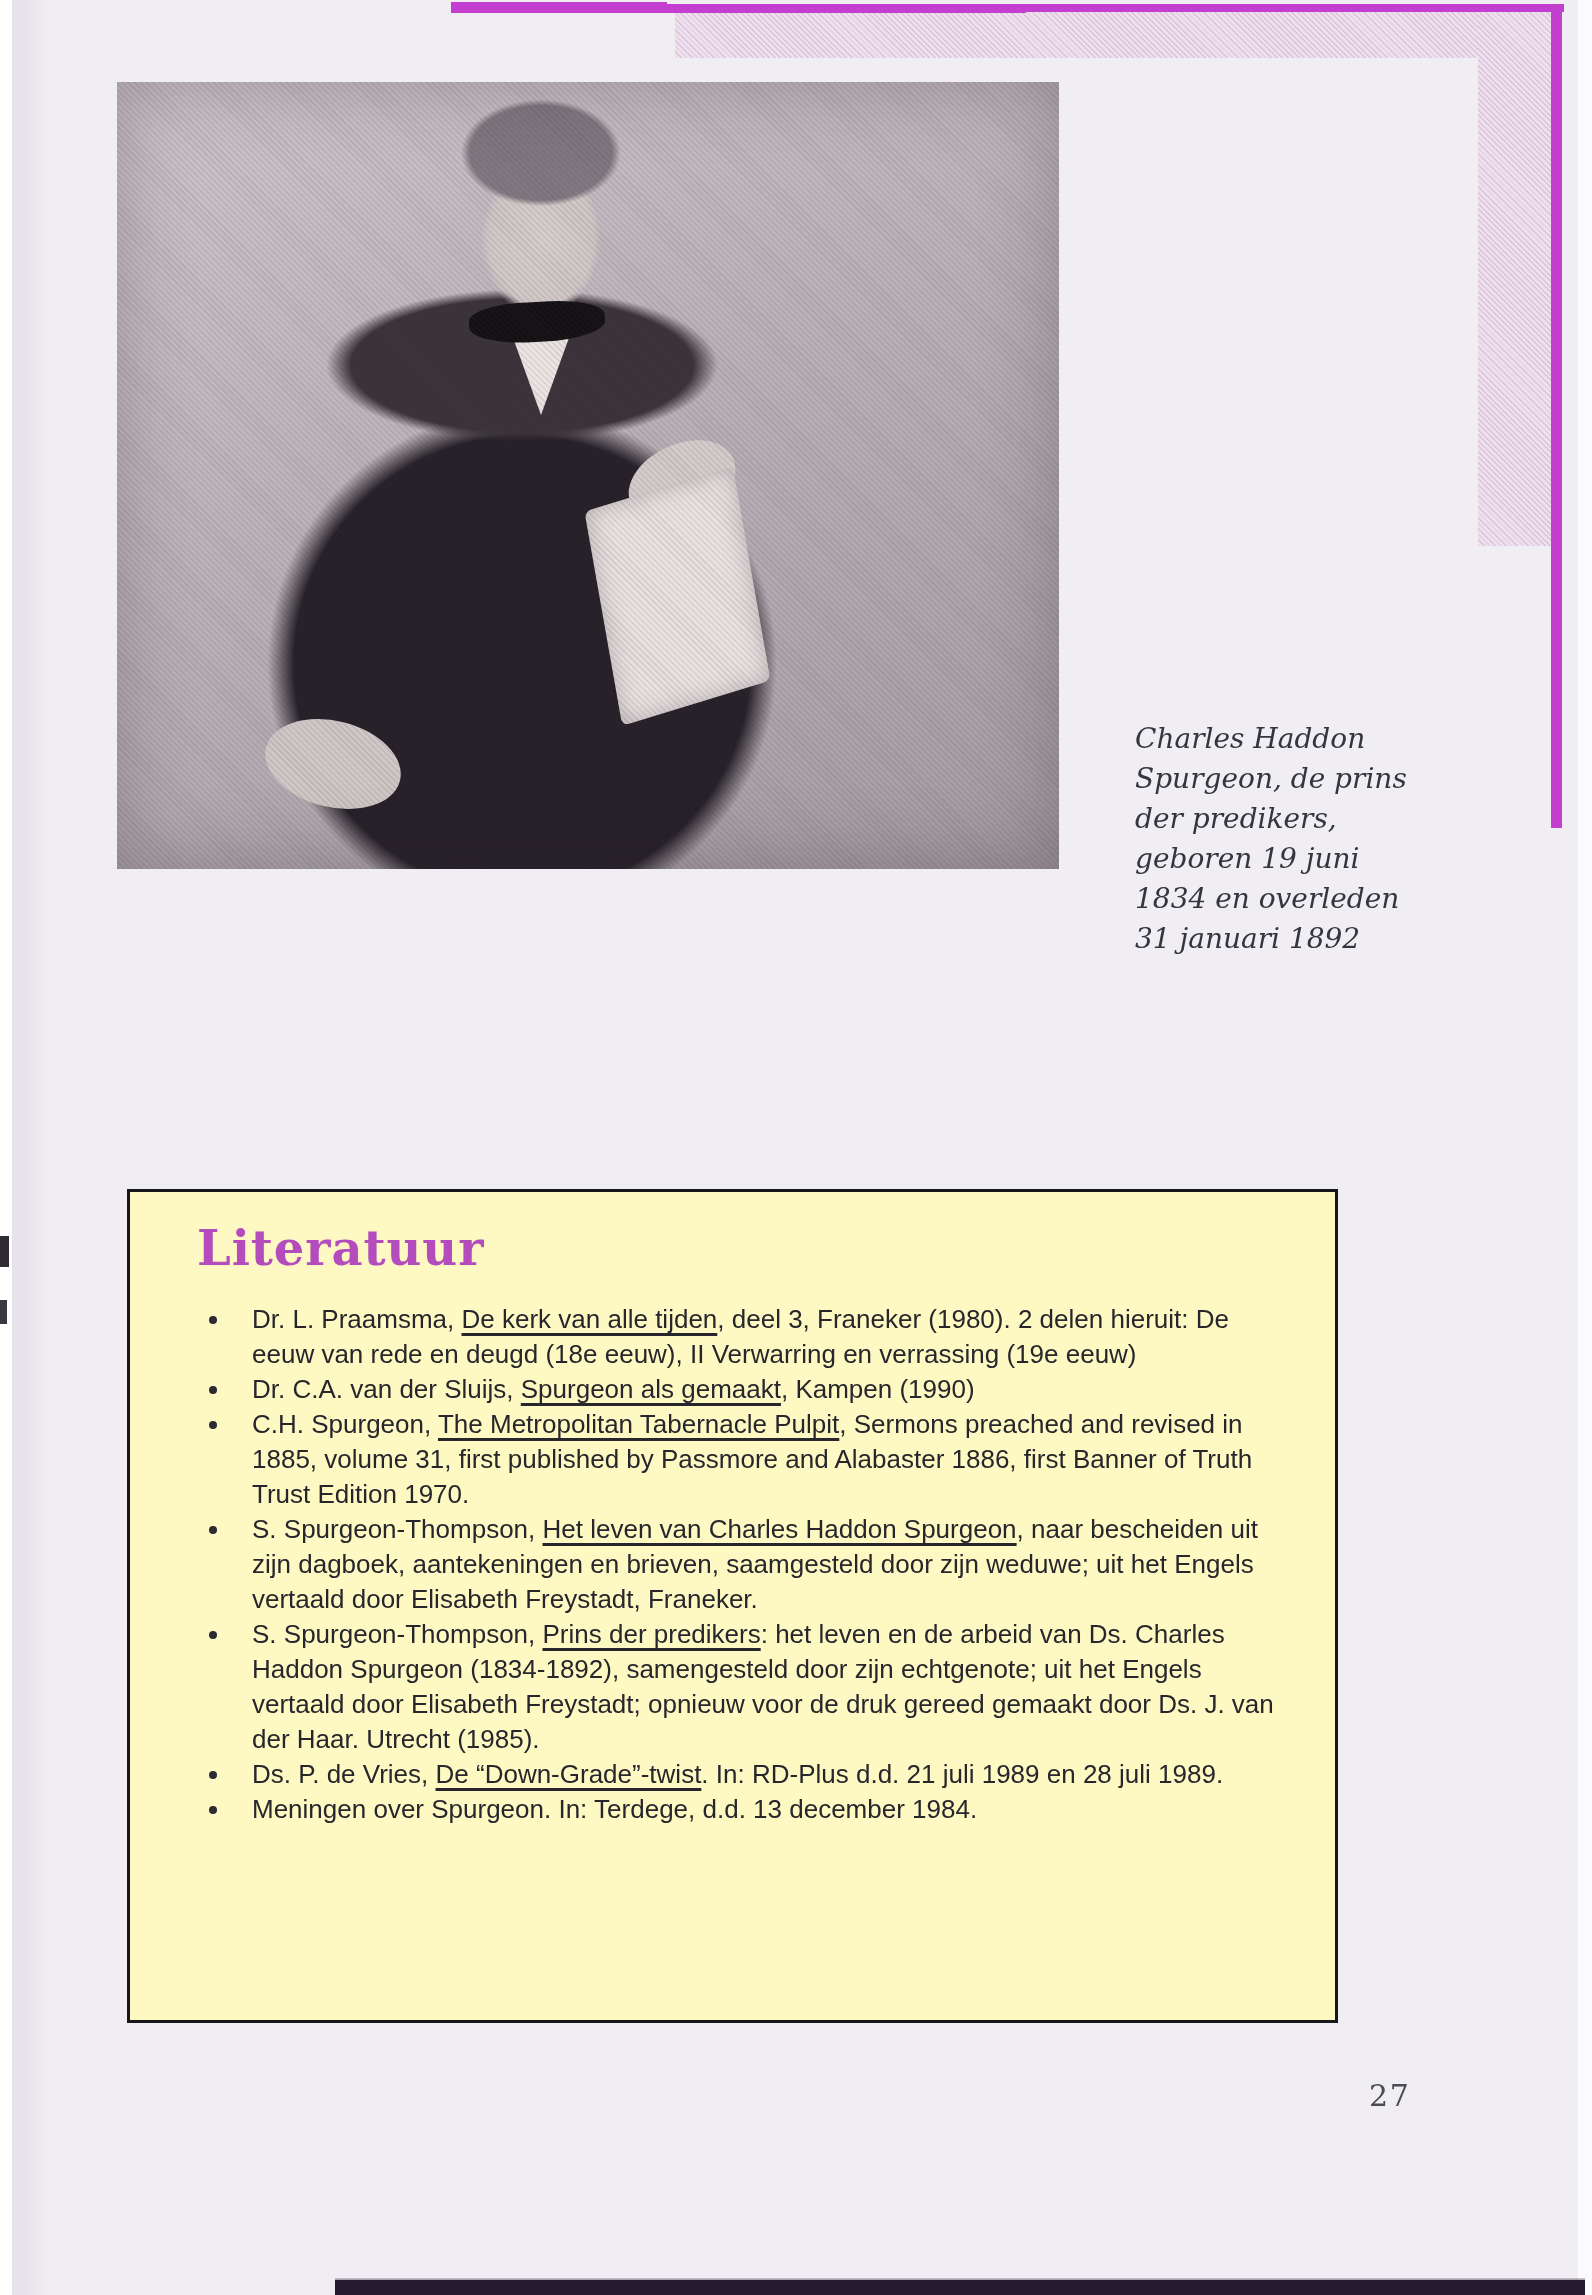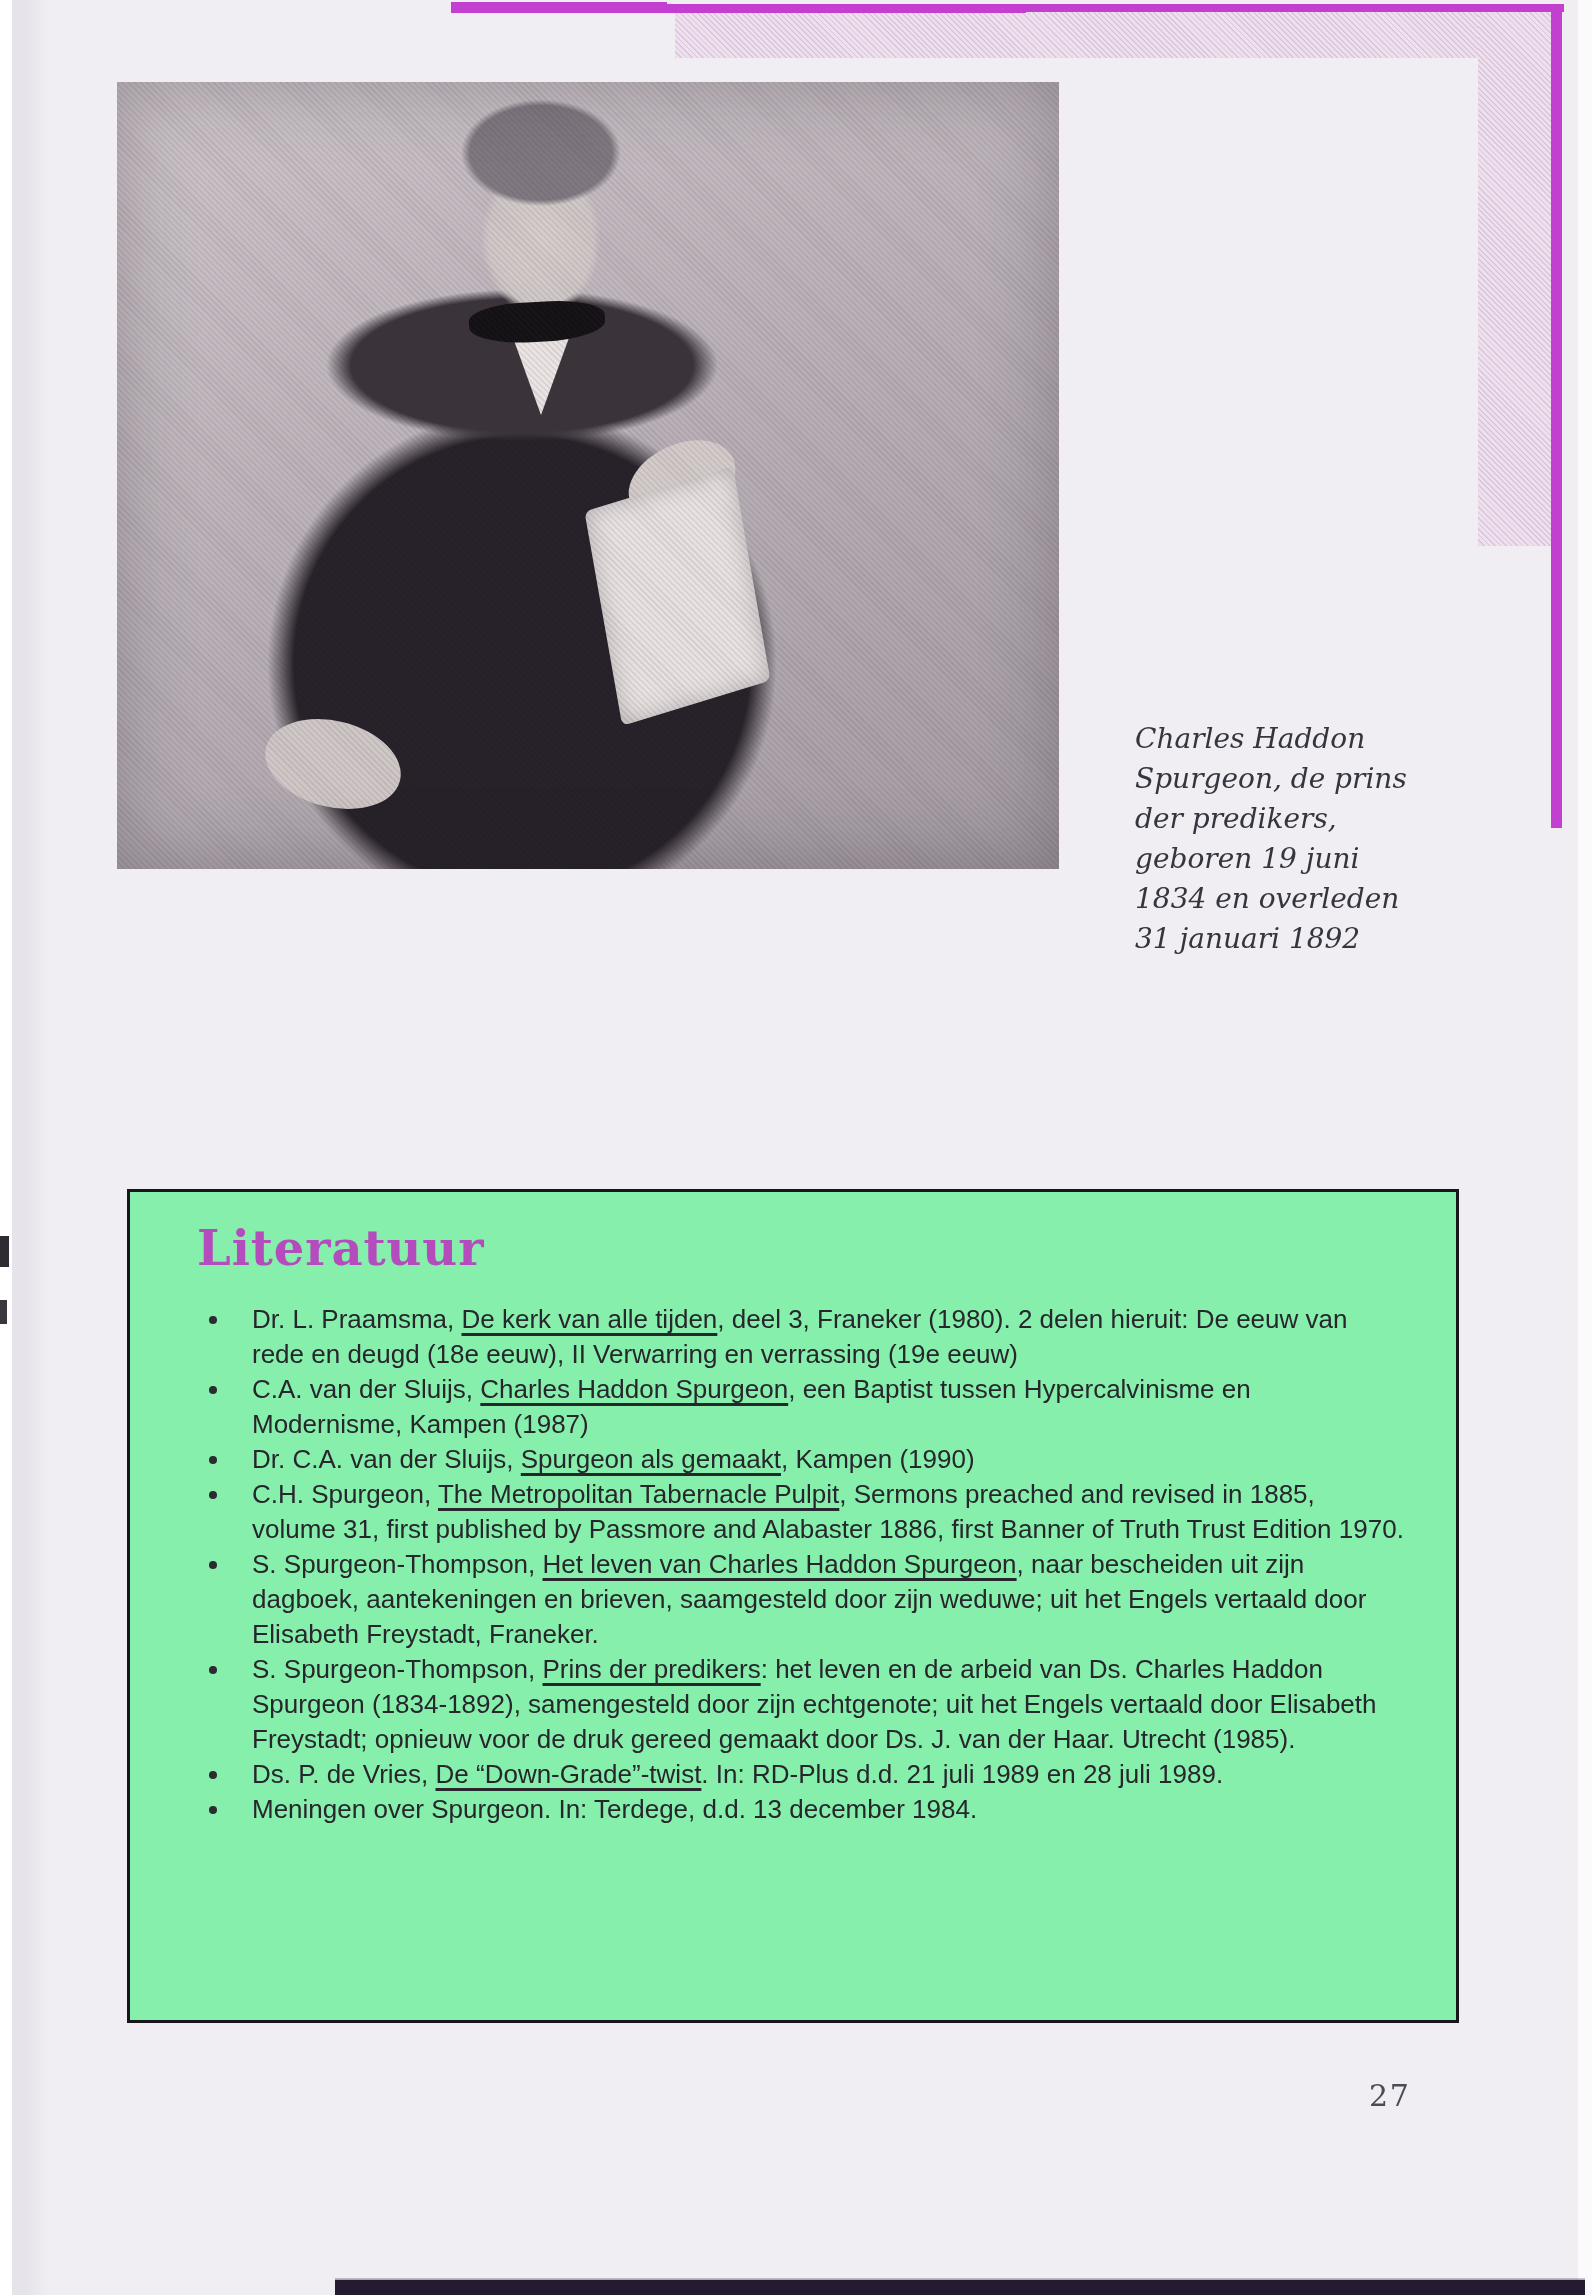--- a/index.html
+++ b/index.html
@@ -38,22 +38,22 @@
     border-radius:50%;transform:rotate(-24deg);}
   .ph-paper{position:absolute;left:483px;top:406px;width:155px;height:216px;background:#e7e1e0;
     transform:rotate(-17deg) skewX(-7deg);border-radius:7px;box-shadow:inset 0 0 22.4px rgba(90,80,90,0.35);}
   .ph-hand2{position:absolute;left:147px;top:639px;width:138px;height:86px;background:#cfc7c6;
     border-radius:50%;transform:rotate(14deg);}
   
   .caption{position:absolute;left:1135px;top:719px;width:362px;
     font-family:"DejaVu Serif","Liberation Serif",serif;font-style:italic;
     font-size:28px;line-height:40px;color:#35353f;}
   
-  .lit-box{position:absolute;left:127px;top:1189px;width:1332px;height:834px;
-    border:3.5px solid #17171a;background:#86efac;box-sizing:border-box;overflow:hidden;}
+  .lit-box{position:absolute;left:127px;top:1189px;width:1211px;height:834px;
+    border:3.5px solid #17171a;background:#fef9c3;box-sizing:border-box;overflow:hidden;}
   .lit-heading{margin:28px 0 0 67px;font-family:"DejaVu Serif","Liberation Serif",serif;
     font-weight:bold;font-size:48px;letter-spacing:0.9px;color:#b54cbe;}
   ul.lit-list{list-style:none;margin:26px 0 0 0;padding:0 52px 0 74px;}
   li.ref{position:relative;padding-left:48px;font-size:26px;line-height:35px;color:#27262c;}
   li.ref .dot{position:absolute;left:5.2px;top:14px;width:7.8px;height:7.8px;border-radius:50%;background:#2b2b31;}
   li.ref .u{text-decoration:underline;text-decoration-thickness:2.6px;text-underline-offset:5.2px;}
   
   .page-number{position:absolute;left:1369px;top:2078px;font-family:"DejaVu Serif","Liberation Serif",serif;
     font-size:30px;color:#4b4b55;letter-spacing:1.7px;}
   .bottom-bar{position:absolute;left:335px;top:2280px;width:1250px;height:15.5px;background:#241b30;
@@ -92,21 +92,20 @@
       <div>der predikers,</div>
       <div>geboren 19 juni</div>
       <div>1834 en overleden</div>
       <div>31 januari 1892</div>
     </div>
 
   <div class="lit-box">
     <div class="lit-heading">Literatuur</div>
     <ul class="lit-list">
         <li class="ref"><span class="dot"></span><span>Dr. L. Praamsma, </span><span class="u">De kerk van alle tijden</span><span>, deel 3, Franeker (1980). 2 delen hieruit: De eeuw van rede en deugd (18e eeuw), II Verwarring en verrassing (19e eeuw)</span></li>
-        <li class="ref"><span class="dot"></span><span>C.A. van der Sluijs, </span><span class="u">Charles Haddon Spurgeon</span><span>, een Baptist tussen Hypercalvinisme en Modernisme, Kampen (1987)</span></li>
         <li class="ref"><span class="dot"></span><span>Dr. C.A. van der Sluijs, </span><span class="u">Spurgeon als gemaakt</span><span>, Kampen (1990)</span></li>
         <li class="ref"><span class="dot"></span><span>C.H. Spurgeon, </span><span class="u">The Metropolitan Tabernacle Pulpit</span><span>, Sermons preached and revised in 1885, volume 31, first published by Passmore and Alabaster 1886, first Banner of Truth Trust Edition 1970.</span></li>
         <li class="ref"><span class="dot"></span><span>S. Spurgeon-Thompson, </span><span class="u">Het leven van Charles Haddon Spurgeon</span><span>, naar bescheiden uit zijn dagboek, aantekeningen en brieven, saamgesteld door zijn weduwe; uit het Engels vertaald door Elisabeth Freystadt, Franeker.</span></li>
         <li class="ref"><span class="dot"></span><span>S. Spurgeon-Thompson, </span><span class="u">Prins der predikers</span><span>: het leven en de arbeid van Ds. Charles Haddon Spurgeon (1834-1892), samengesteld door zijn echtgenote; uit het Engels vertaald door Elisabeth Freystadt; opnieuw voor de druk gereed gemaakt door Ds. J. van der Haar. Utrecht (1985).</span></li>
         <li class="ref"><span class="dot"></span><span>Ds. P. de Vries, </span><span class="u">De “Down-Grade”-twist</span><span>. In: RD-Plus d.d. 21 juli 1989 en 28 juli 1989.</span></li>
         <li class="ref"><span class="dot"></span><span>Meningen over Spurgeon. In: Terdege, d.d. 13 december 1984.</span></li>
       </ul>
   </div>
 
   <div class="page-number">27</div>

